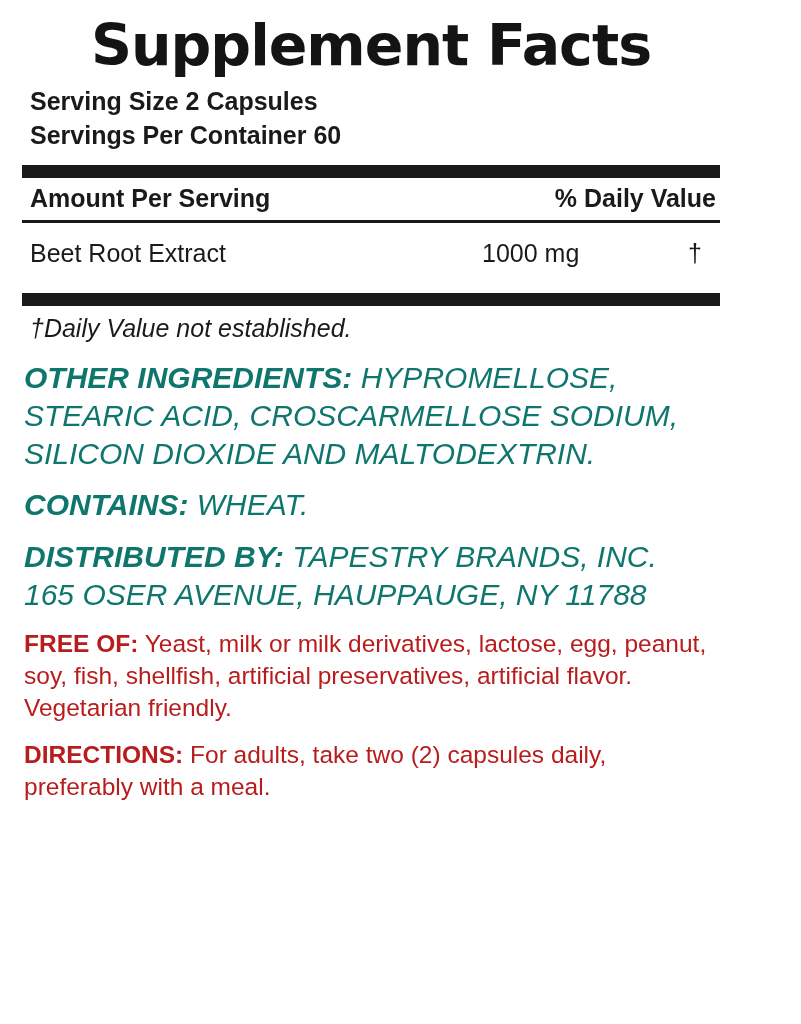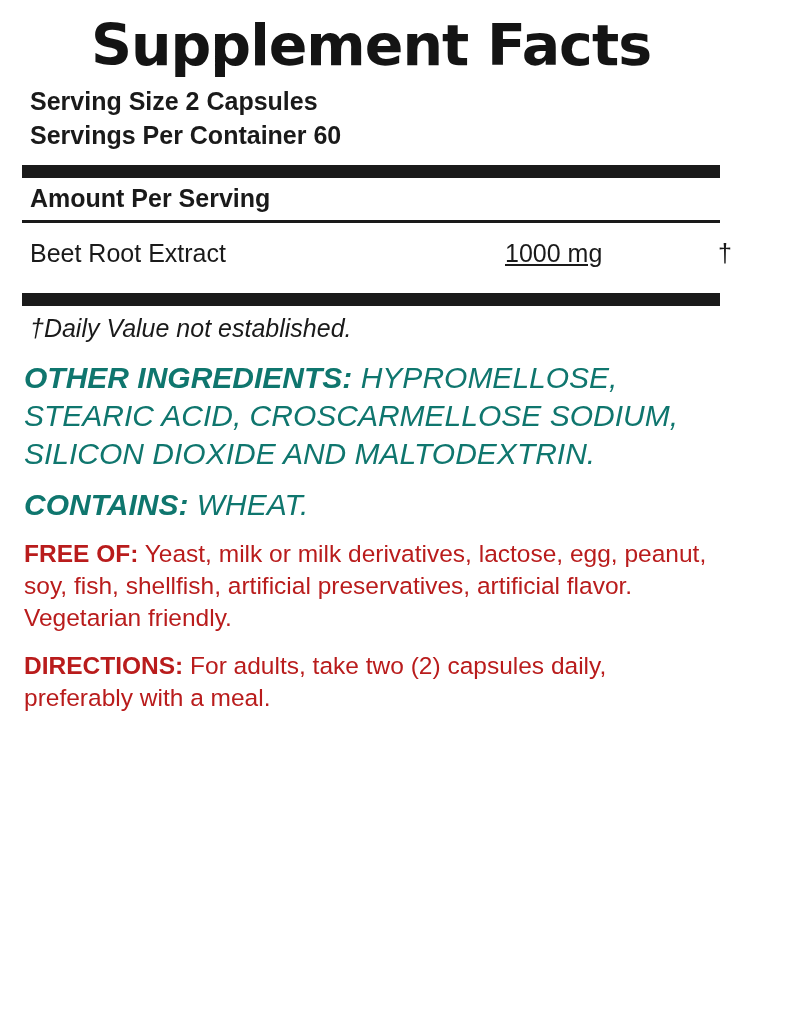--- a/index.html
+++ b/index.html
@@ -68,24 +68,23 @@
 
   .nutrient-block {
     padding: 12px 4px 10px 8px;
     font-family: "Liberation Sans", sans-serif;
     font-size: 25px;
     line-height: 1.45;
   }
   .nutrient-row {
     display: flex;
     align-items: baseline;
-    gap: 23px;
   }
   .nutrient-name { flex: 0 0 auto; width: 452px; }
-  .nutrient-amount { flex: 0 0 auto; width: 190px; text-align: left; text-decoration: underline; }
+  .nutrient-amount { flex: 0 0 auto; width: 190px; text-align: left; }
   .nutrient-dv { flex: 1 1 auto; text-align: right; padding-right: 14px; }
   .nutrient-sub {
     padding-left: 38px;
   }
   .nutrient-sub i { font-style: italic; }
 
   .footnote {
     font-family: "Liberation Sans", sans-serif;
     font-size: 25px;
     padding: 8px 4px 0 8px;
@@ -124,20 +123,21 @@
   <div>
     <div class="sf-title">Supplement Facts</div>
 
     <div class="serving-line">Serving Size 2 Capsules</div>
     <div class="serving-line">Servings Per Container 60</div>
 
     <div class="rule-thick"></div>
 
     <div class="amount-row">
       <span>Amount Per Serving</span>
+      <span>% Daily Value</span>
     </div>
 
     <div class="rule-thin"></div>
 
     <div class="nutrient-block">
       <div class="nutrient-row">
         <span class="nutrient-name">Beet Root Extract</span>
         <span class="nutrient-amount">1000 mg</span>
         <span class="nutrient-dv">†</span>
       </div>
@@ -147,19 +147,20 @@
 
     <div class="footnote">†Daily Value not established.</div>
   </div>
 
   <div class="lower">
 
     <p class="block-lg"><b>OTHER INGREDIENTS:</b><span> HYPROMELLOSE, STEARIC ACID, CROSCARMELLOSE SODIUM, SILICON DIOXIDE AND MALTODEXTRIN.</span></p>
 
     <p class="block-lg"><b>CONTAINS:</b><span> WHEAT.</span></p>
 
+    <p class="block-lg"><b>DISTRIBUTED BY:</b><span> TAPESTRY BRANDS, INC.</span><br><span class="nowrap">165 OSER AVENUE, HAUPPAUGE, NY 11788</span></p>
 
     <p class="block-sm"><b>FREE OF:</b><span> Yeast, milk or milk derivatives, lactose, egg, peanut, soy, fish, shellfish, artificial preservatives, artificial flavor. Vegetarian friendly.</span></p>
 
     <p class="block-sm"><b>DIRECTIONS:</b><span> For adults, take two (2) capsules daily, preferably with a meal.</span></p>
 
   </div>
 </div>
 
 </body></html>

